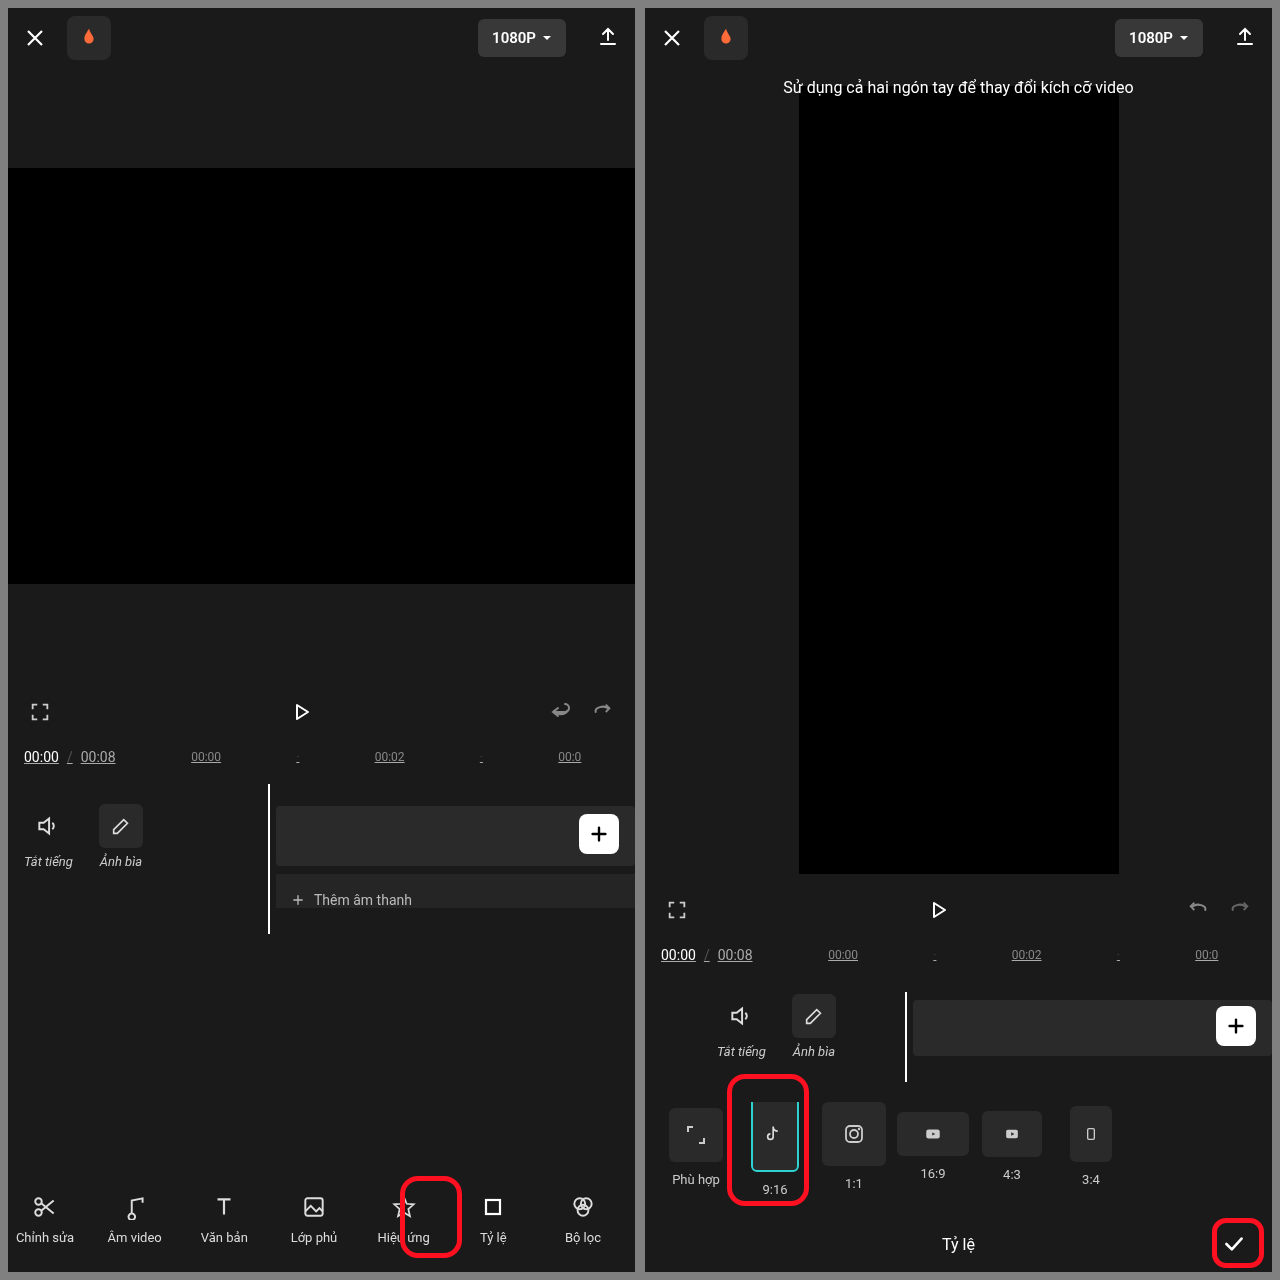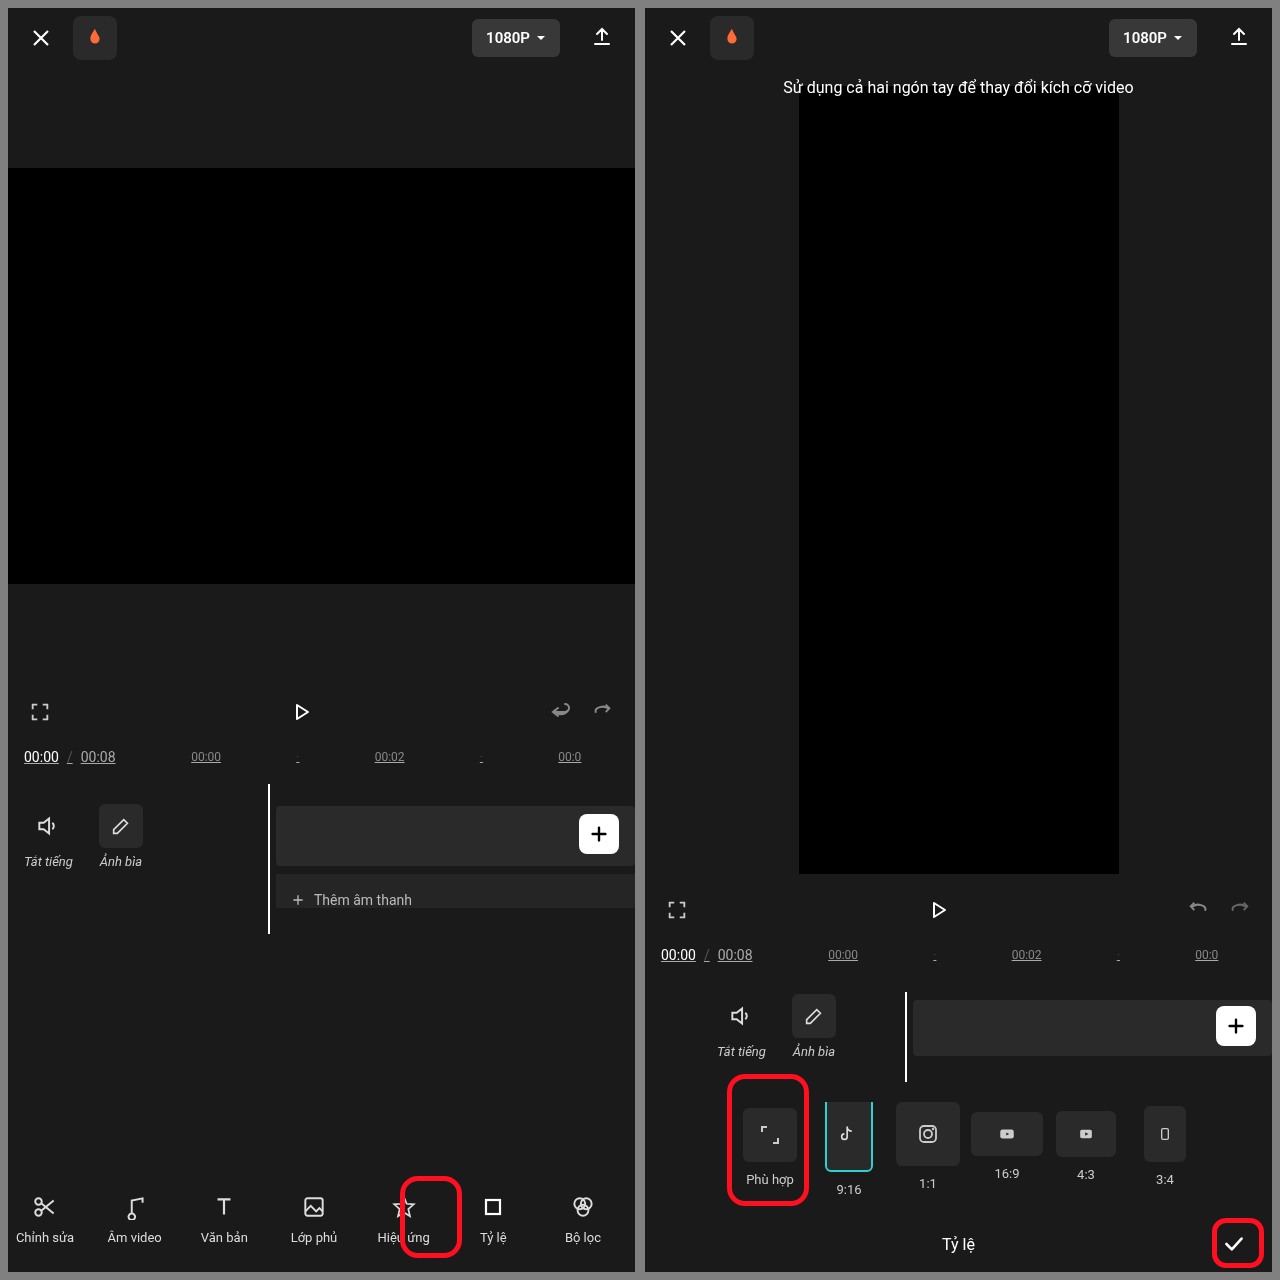--- a/index.html
+++ b/index.html
@@ -1,18 +1,18 @@
 <!DOCTYPE html>
 <html><head>
 <meta charset="utf-8">
 <style>
 * { margin:0; padding:0; box-sizing:border-box; font-family:-apple-system, BlinkMacSystemFont, "Segoe UI", Roboto, sans-serif; }
 body { background:#808080; width:1280px; height:1280px; display:flex; gap:10px; padding:8px; }
 .screen { flex:1; background:#1a1a1a; display:flex; flex-direction:column; position:relative; overflow:hidden; }
-.topbar { height:60px; display:flex; align-items:center; padding:0 11px; gap:10px; }
+.topbar { height:60px; display:flex; align-items:center; padding:0 5px; gap:10px; }
 .close-btn { width:44px; height:44px; display:flex; align-items:center; justify-content:center; cursor:pointer; }
 .flame-btn { width:44px; height:44px; background:#2a2a2a; border-radius:8px; display:flex; align-items:center; justify-content:center; cursor:pointer; }
 .spacer { flex:1; }
 .res-btn { background:#383838; color:#fff; border:none; border-radius:6px; padding:10px 14px; font-size:15px; font-weight:600; display:flex; align-items:center; gap:6px; cursor:pointer; }
 .export-btn { width:44px; height:44px; display:flex; align-items:center; justify-content:center; cursor:pointer; margin-left:10px; }
 .preview { flex:1; position:relative; background:#000; }
 .preview.left { margin-top:100px; margin-bottom:100px; }
 .preview.right { margin:0 auto; width:320px; margin-top:18px; }
 .tip-text { position:absolute; top:10px; left:50%; transform:translateX(-50%); color:#fff; font-size:16px; white-space:nowrap; z-index:2; }
 .controls { height:56px; display:flex; align-items:center; padding:0 16px; justify-content:space-between; }
@@ -33,21 +33,21 @@
 .clip-bar { position:absolute; left:268px; right:0; top:32px; height:60px; background:#2a2a2a; border-radius:4px; }
 .screen2 .clip-bar { top:28px; height:56px; }
 .plus-btn { position:absolute; right:16px; top:40px; width:40px; height:40px; background:#fff; border-radius:8px; display:flex; align-items:center; justify-content:center; cursor:pointer; }
 .screen2 .plus-btn { top:34px; }
 .audio-bar { position:absolute; left:268px; right:0; top:100px; height:34px; background:#252525; display:flex; align-items:flex-end; padding-left:14px; color:#bbb; font-size:14px; gap:8px; cursor:pointer; }
 .bottom-tools { height:110px; display:flex; align-items:center; justify-content:space-between; padding:8px 19px 6px 4px; border-top: 0 solid #222; }
 .tool { display:flex; flex-direction:column; align-items:center; gap:8px; color:#ddd; font-size:13px; cursor:pointer; min-width:66px; }
 .tool .ticon { width:30px; height:30px; display:flex; align-items:center; justify-content:center; }
 .highlight-ring { position:absolute; border:5px solid #ff1020; border-radius:18px; pointer-events:none; }
 .ratio-bar { height:180px; display:flex; flex-direction:column; padding-top:10px; }
-.ratio-list { flex:1; display:flex; align-items:flex-start; gap:1px; padding:0 10px 0 28px; overflow:hidden;justify-content:center; }
+.ratio-list { flex:1; display:flex; align-items:flex-start; gap:1px; padding:0 10px 0 12px; overflow:hidden; }
 .ratio-item { display:flex; flex-direction:column; align-items:center; gap:10px; color:#ccc; font-size:13px; cursor:pointer; min-width:78px; }
 .ratio-item .rbox { width:64px; height:64px; background:#2a2a2a; border-radius:6px; display:flex; align-items:center; justify-content:center; }
 .ratio-item.fit .rbox { width:54px; height:54px; margin-top:6px; }
 .ratio-item.sel .rbox { border:2px solid #2ed0d0; background:#2a2a2a; height:78px; width:48px; margin-top:-8px; }
 .ratio-item.r169 .rbox { width:72px; height:44px; margin-top:10px; }
 .ratio-item.r43 .rbox { width:60px; height:46px; margin-top:9px; }
 .ratio-item.r34 .rbox { width:42px; height:56px; margin-top:4px; }
 .ratio-footer { height:56px; display:flex; align-items:center; position:relative; justify-content:center; color:#fff; font-size:16px; }
 .confirm-btn { position:absolute; right:16px; width:44px; height:44px; display:flex; align-items:center; justify-content:center; cursor:pointer; }
 svg { display:block; }

